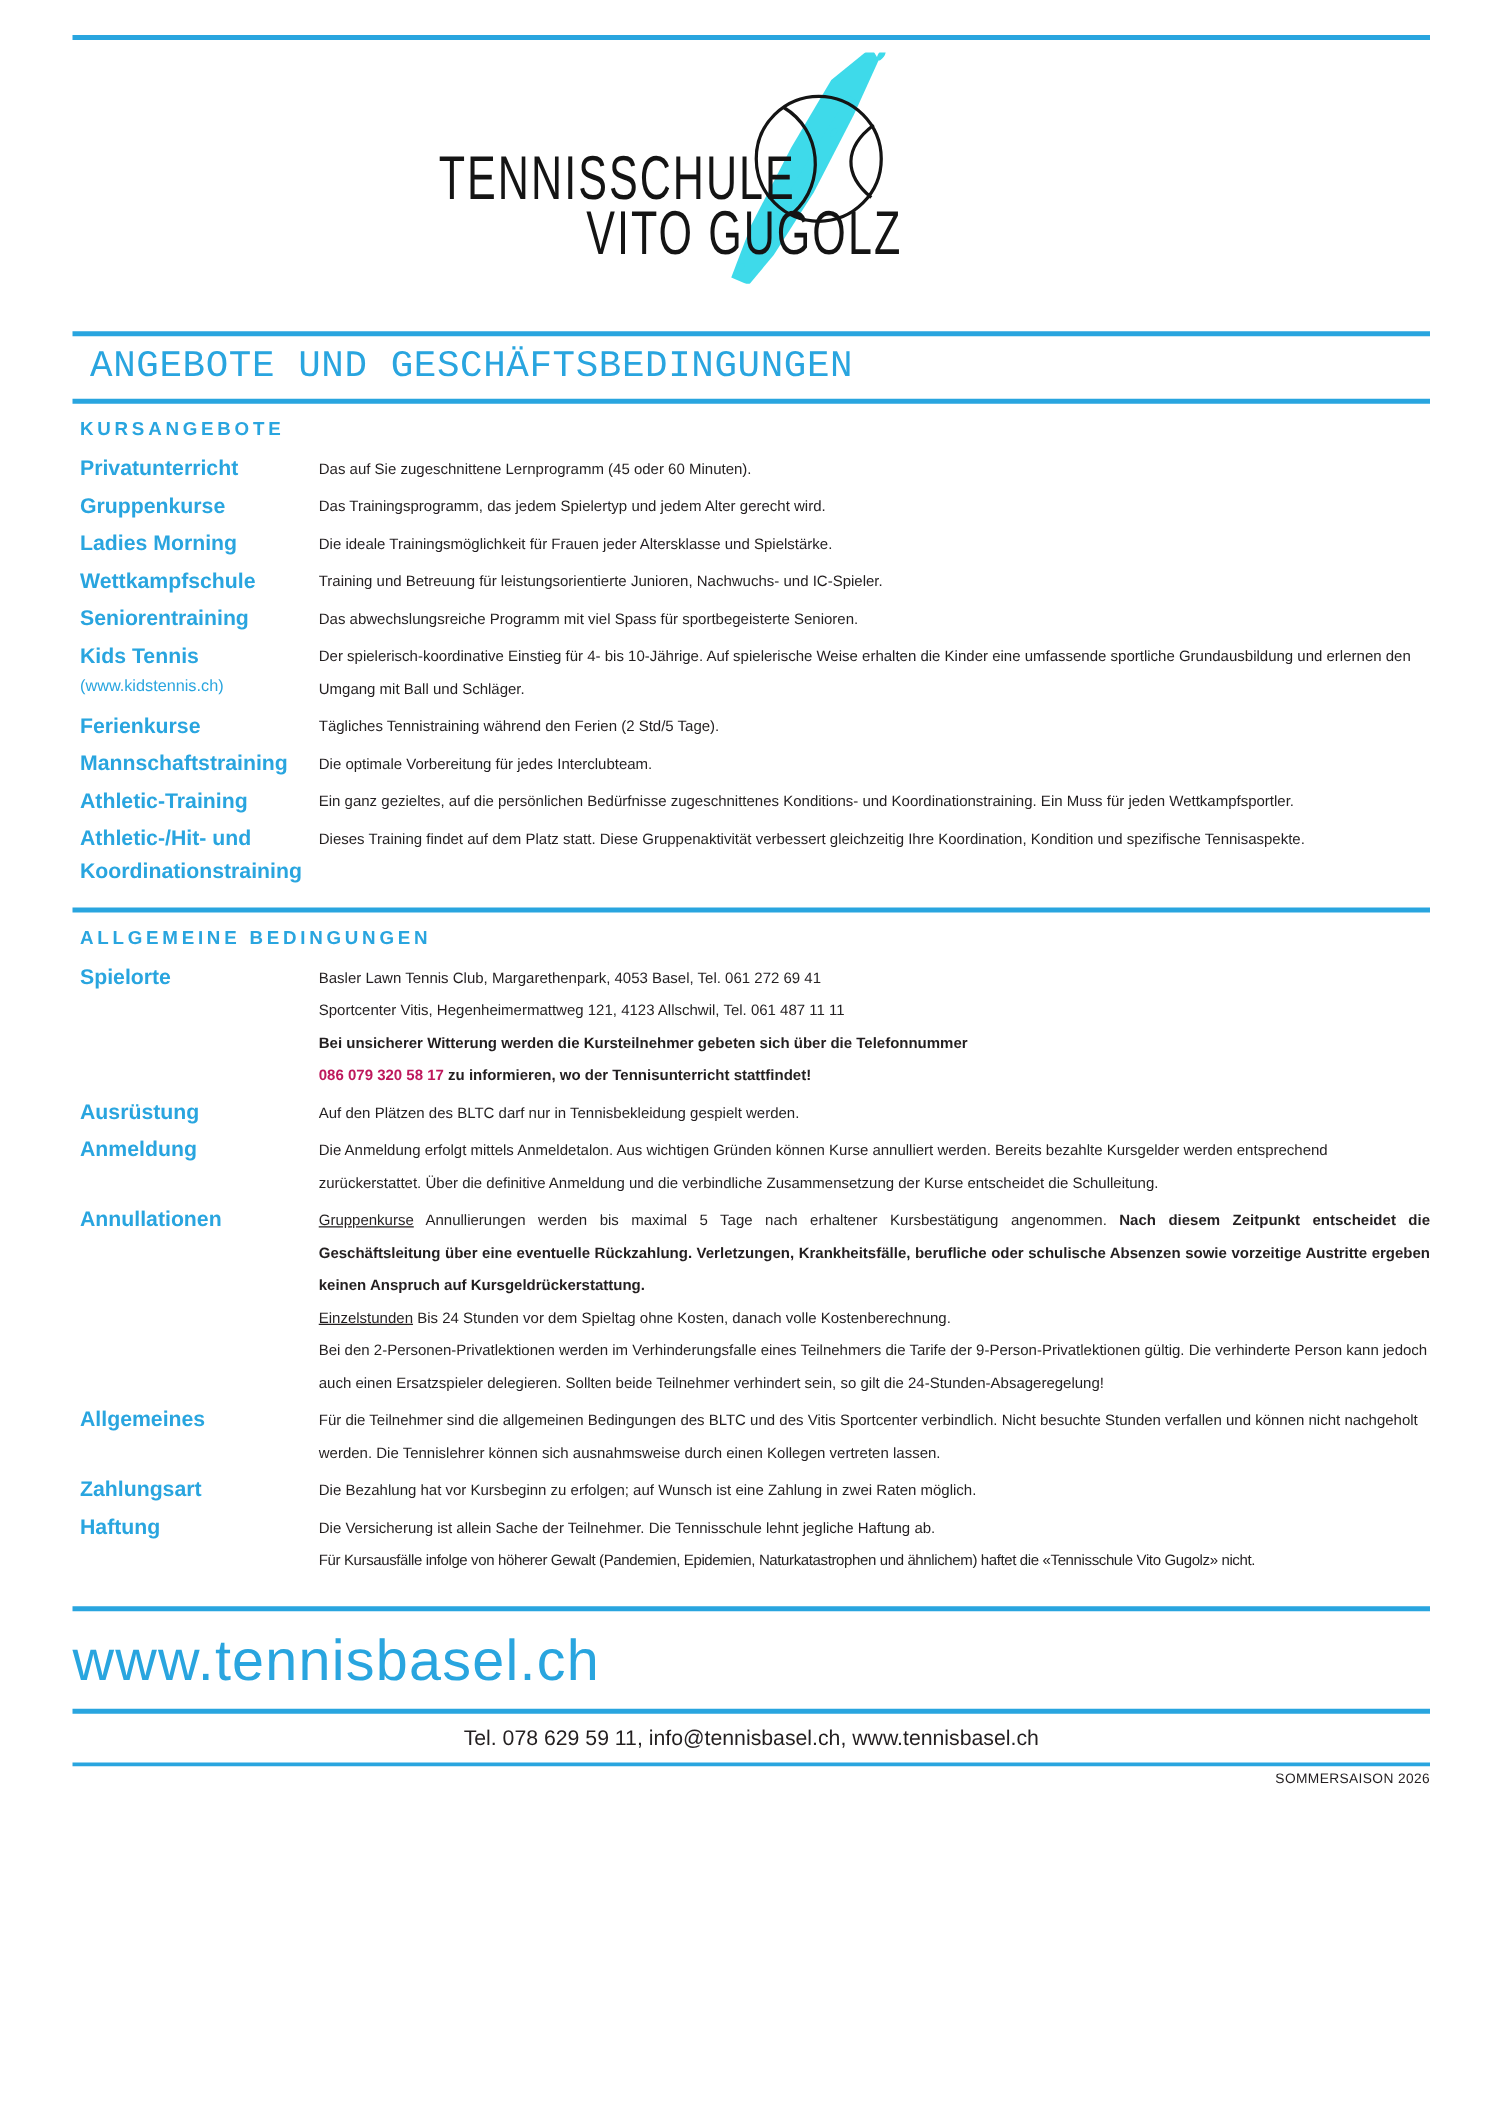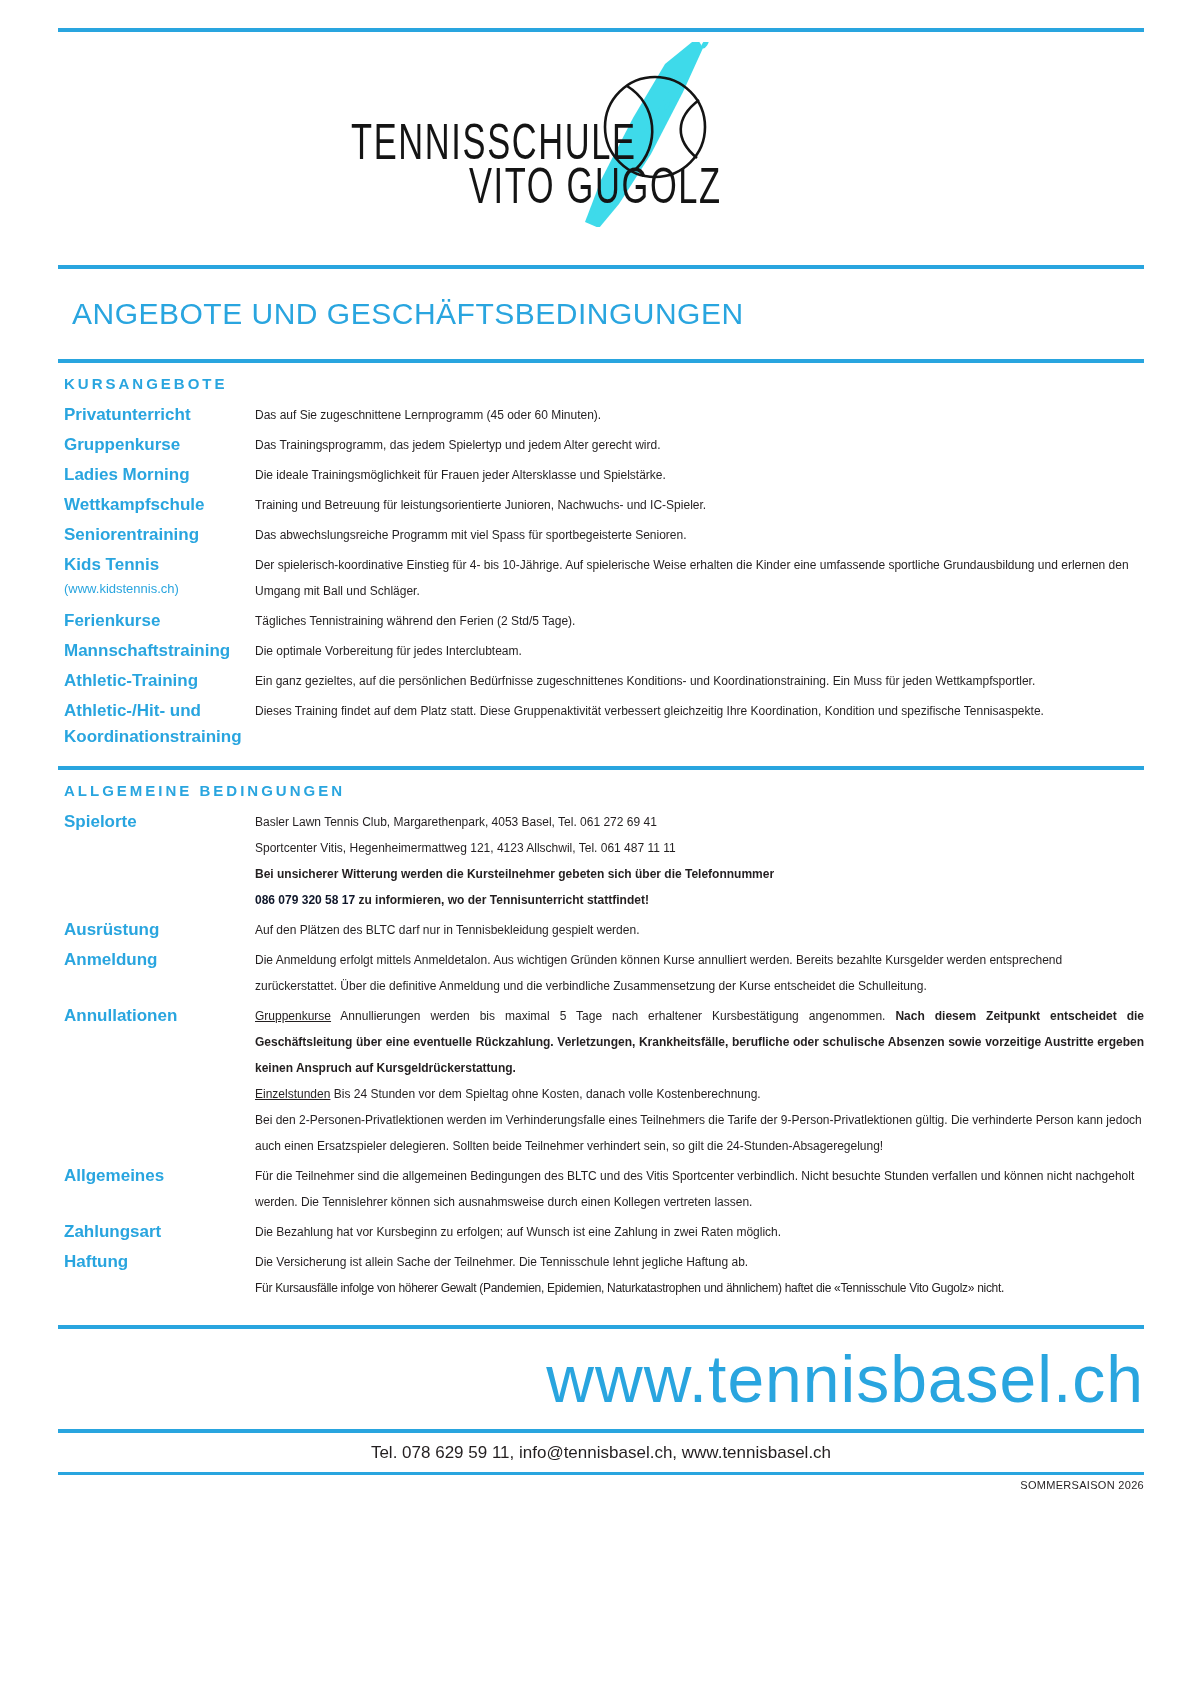--- a/index.html
+++ b/index.html
@@ -15,42 +15,42 @@
   
   .logo{position:relative;width:420px;height:185px;margin:10px auto 38px;left:-42px;}
   .logo svg{position:absolute;left:0;top:0;}
   .logo-line{position:absolute;white-space:nowrap;color:#141414;
     font-size:42px;letter-spacing:2px;transform:scale(.82,1.18);transform-origin:left top;}
   .logo-line1{left:2px;top:72px;}
   .logo-line2{left:120px;top:116px;}
 
   
   .doc-title{color:#29A5DF;font-size:30px;font-weight:400;letter-spacing:.5px;
-    margin:28px 0;padding-left:14px;transform-origin:left center;}
+    margin:8px 0;padding-left:14px;transform-origin:left center;font-family:Liberation Mono, monospace;}
   .section-head{color:#29A5DF;font-size:15px;font-weight:700;letter-spacing:3px;
     margin:12px 0 10px;padding-left:6px;}
 
   
   .listing{padding-left:6px;}
   .row{display:grid;grid-template-columns:191px 1fr;margin-bottom:4px;}
   .lbl{color:#29A5DF;font-weight:700;font-size:17px;line-height:26px;padding-right:28px;}
   .sublbl{color:#29A5DF;font-weight:400;font-size:13px;line-height:22px;}
   .txt{font-size:12px;line-height:26px;}
   .txt p{margin:0;}
   .b{font-weight:700;}
   .u{text-decoration:underline;}
-  .blue{color:#0f172a;}
+  .blue{color:#be185d;}
   .just{text-align:justify;}
   .tight{letter-spacing:-0.3px;}
 
   .pre-rule{margin-top:16px;}
   .end-rule{margin-top:24px;}
 
   
-  .website{color:#29A5DF;font-size:66px;font-weight:400;text-align:right;margin:12px 0;letter-spacing:1px;}
+  .website{color:#29A5DF;font-size:46px;font-weight:400;text-align:left;margin:12px 0;letter-spacing:1px;}
   .address{font-size:17px;line-height:23px;text-align:center;margin:8px 0;}
   .season{font-size:11px;letter-spacing:.3px;text-align:right;margin-top:4px;color:#231F20;}
 </style>
 </head>
 <body>
 
 <div class="page">
 
   <div class="rule"></div>
 

